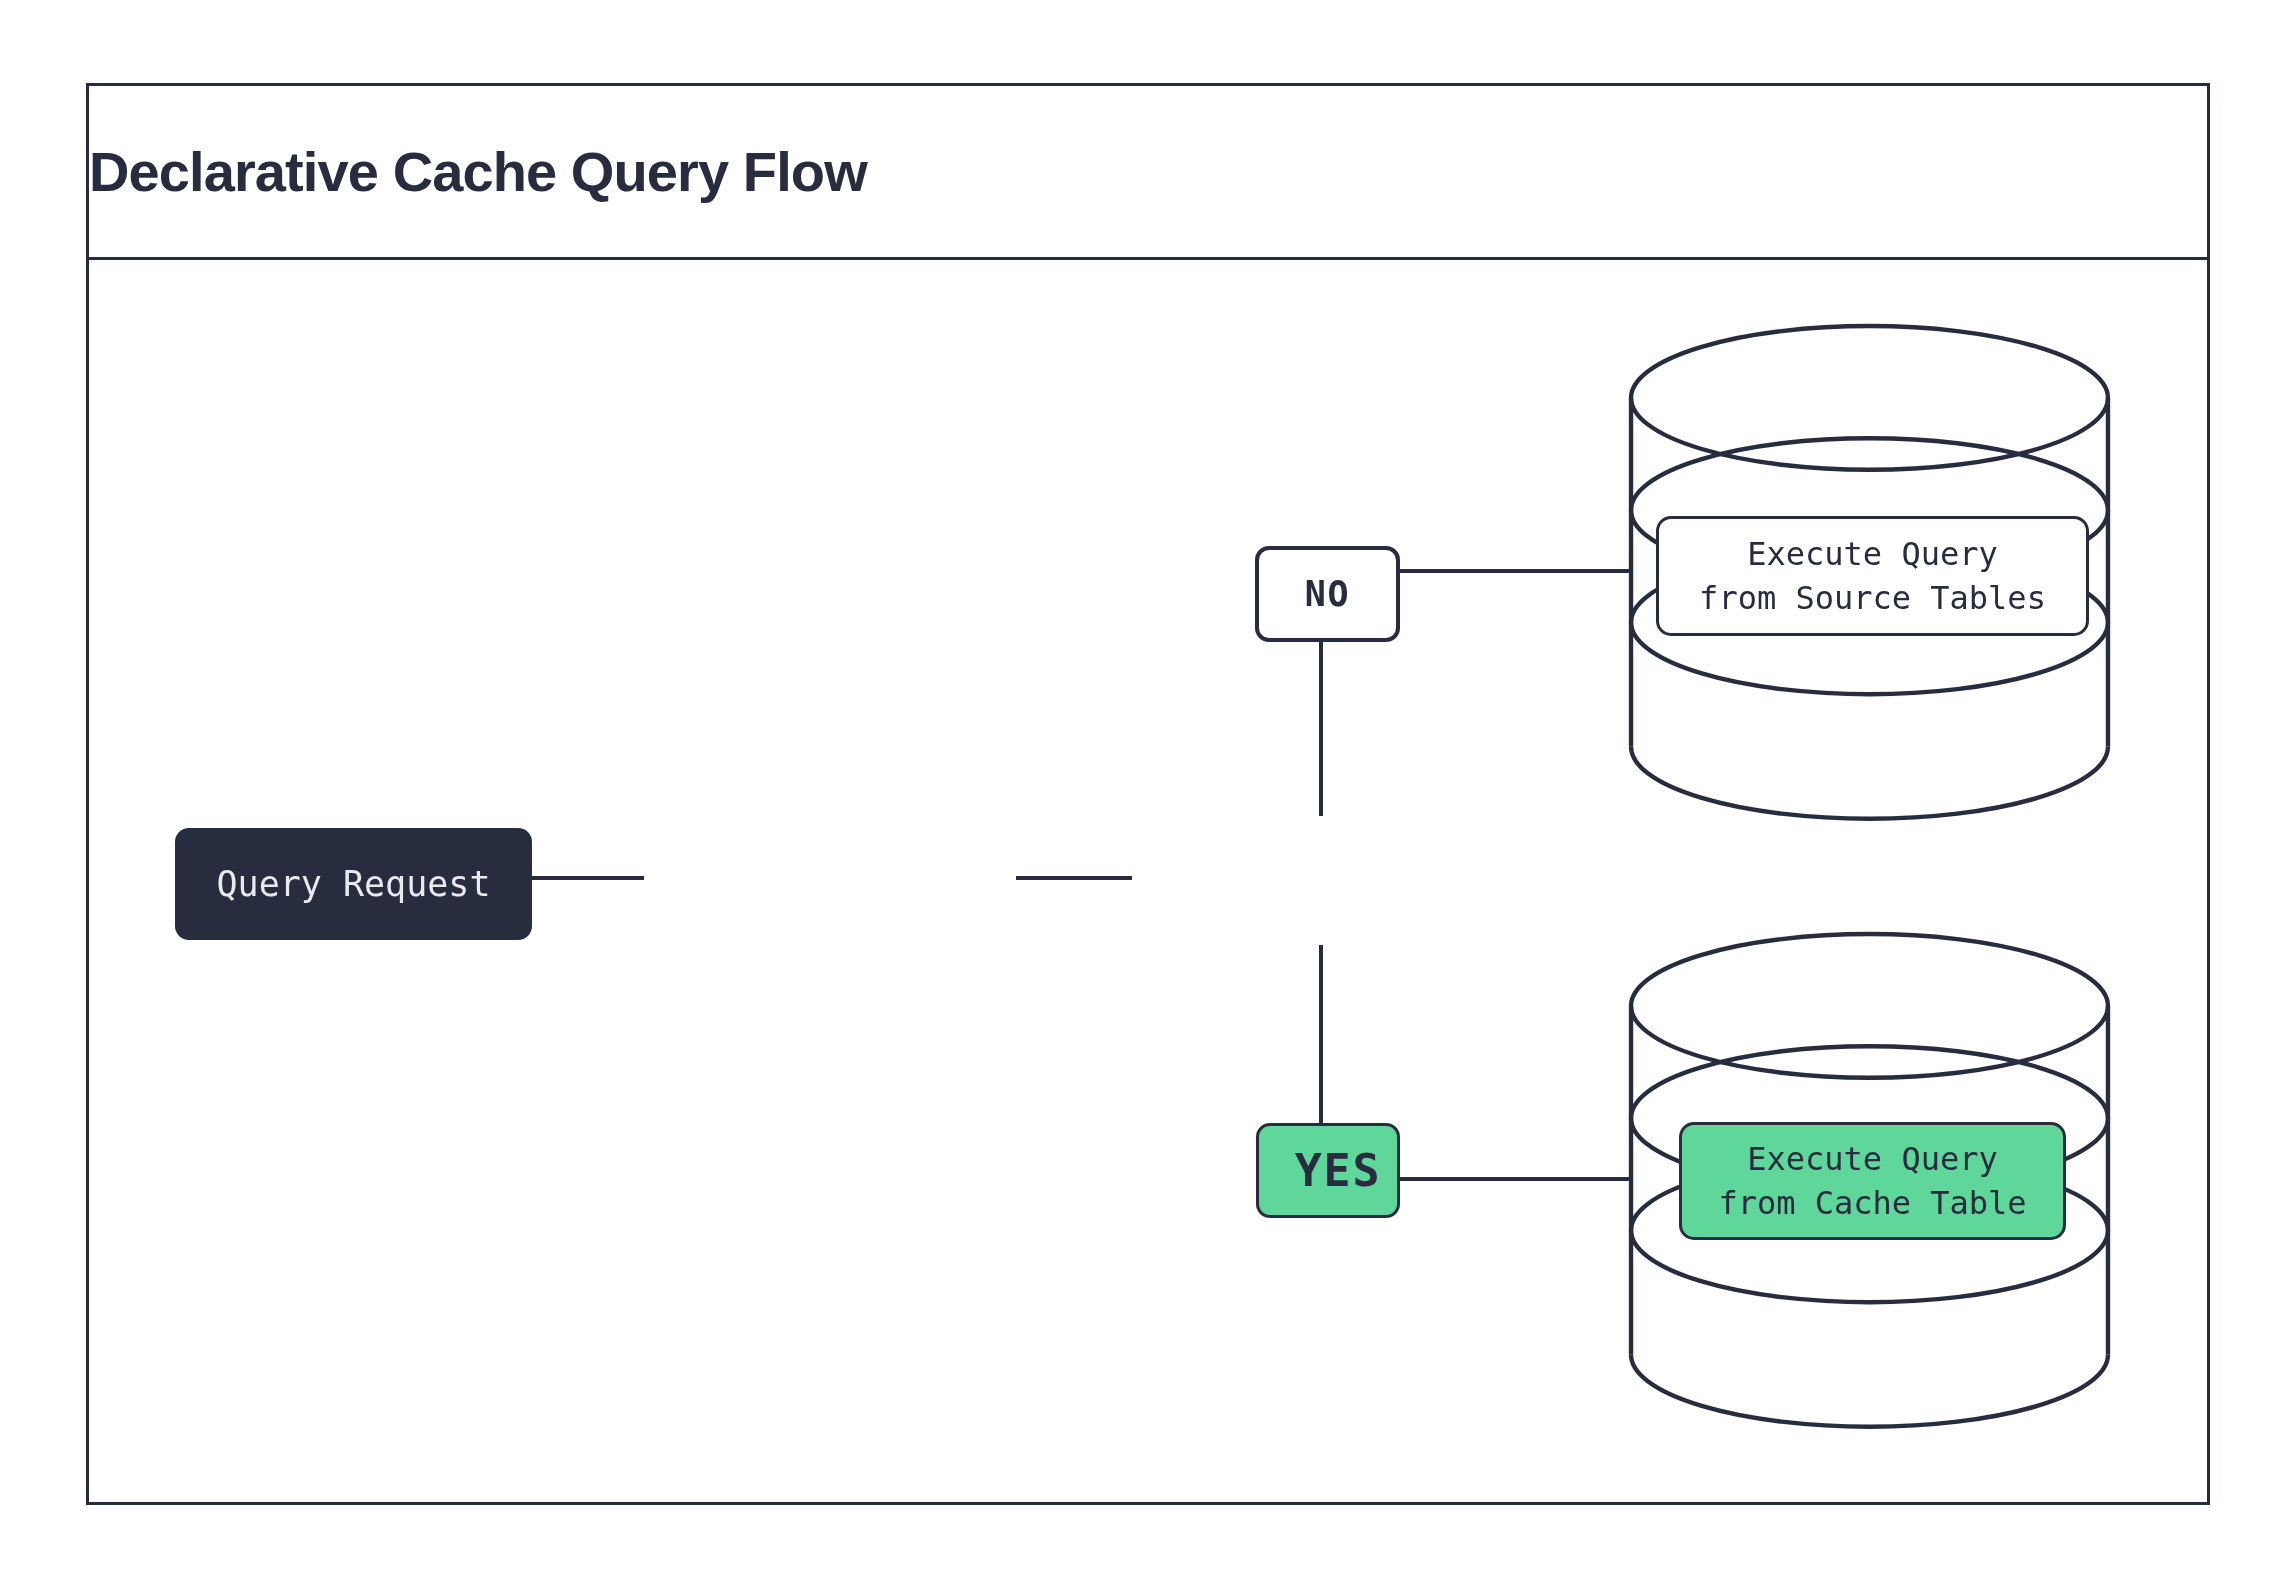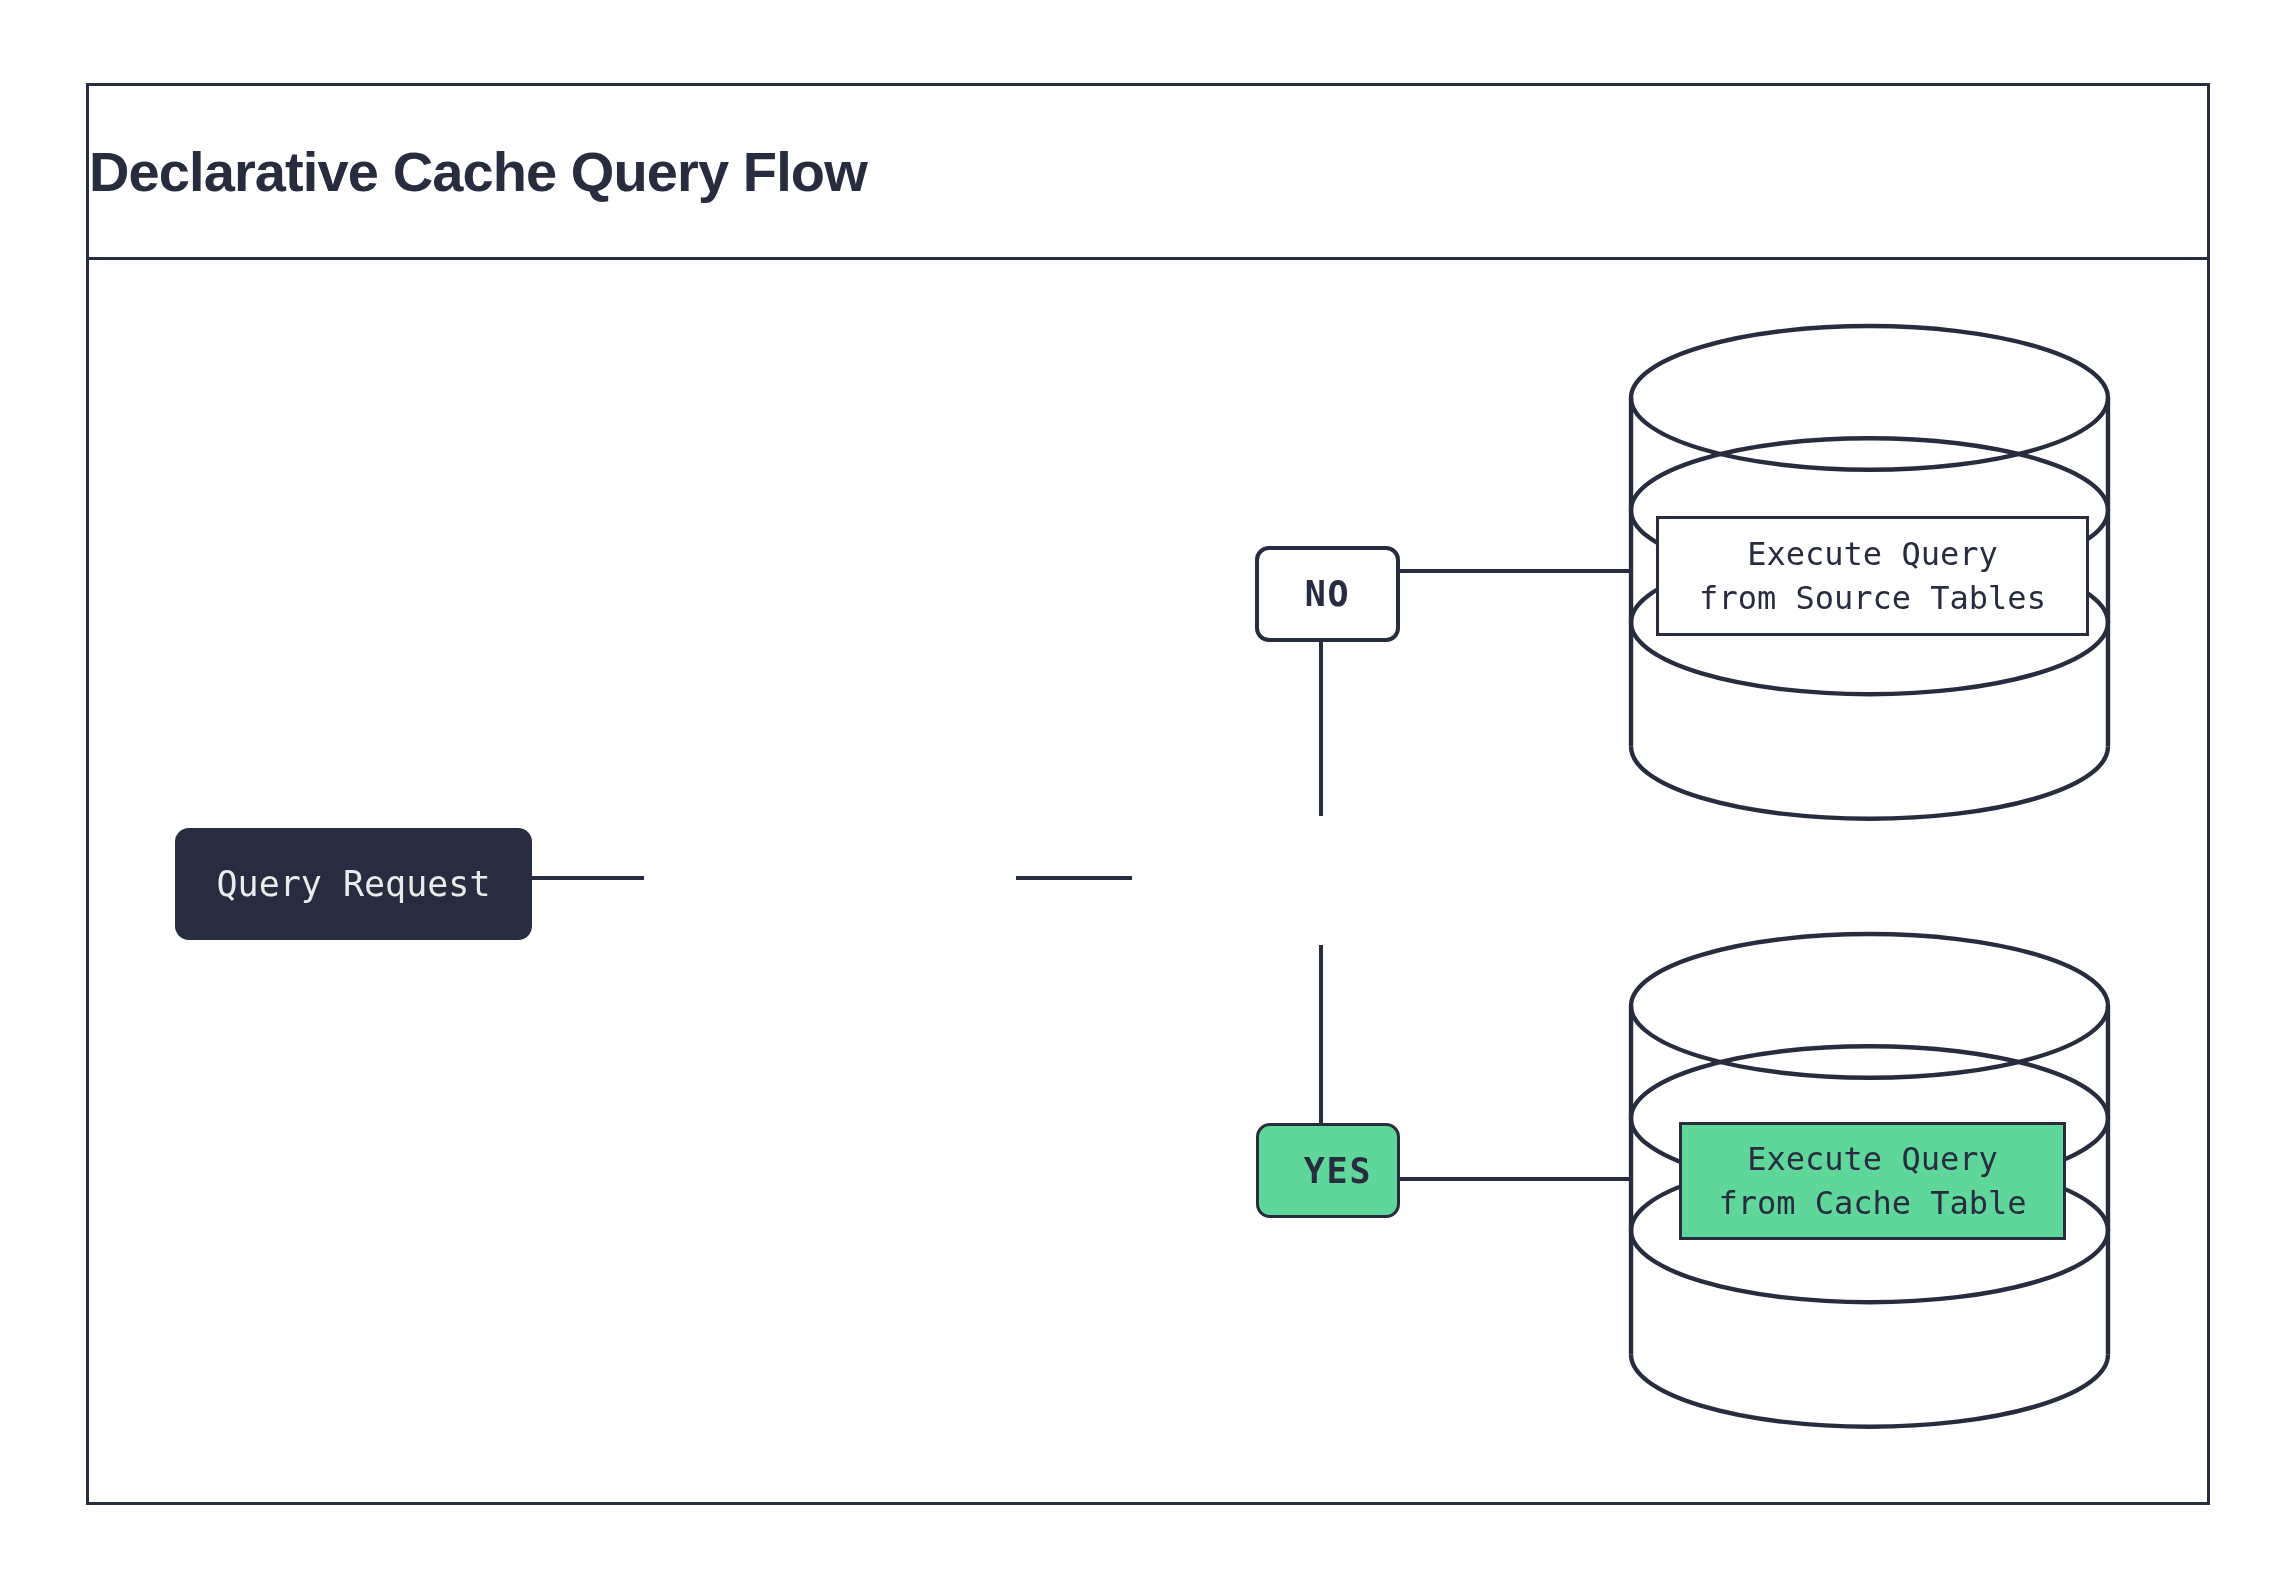--- a/index.html
+++ b/index.html
@@ -50,37 +50,37 @@
     line-height:46px;
   }
   .node.dark{background:var(--ink);color:var(--light);}
   .node.green{background:var(--green);color:var(--ink);border:3.5px solid var(--ink);}
   .node.outline{background:var(--paper);color:var(--ink);border:4.4px solid var(--ink);}
 
   .query-request{left:175px;top:828px;width:357px;height:112px;font-size:35px;}
   .check-cache{left:641px;top:813px;width:377px;height:136px;font-size:33px;}
   .decision{left:1130px;top:813px;width:406px;height:134px;font-size:33px;}
   .branch-no{left:1255px;top:546px;width:145px;height:96px;font-size:35px;font-weight:bold;letter-spacing:1.8px;border-width:4.4px;}
-  .branch-yes{left:1256px;top:1123px;width:144px;height:95px;font-size:35px;font-weight:bold;letter-spacing:1.8px;border-width:4.4px;padding-left:20px;}
+  .branch-yes{left:1256px;top:1123px;width:144px;height:95px;font-size:45px;font-weight:bold;letter-spacing:1.8px;border-width:4.4px;padding-left:20px;}
 
   
   .edge{position:absolute;background:var(--ink);}
 
   
   .cylinder{position:absolute;width:491px;height:505px;color:var(--ink);}
   .cylinder-top{left:1624px;top:319px;}
   .cylinder-bottom{left:1624px;top:927px;}
   .cylinder svg{position:absolute;left:0;top:0;width:100%;height:100%;}
   .db-label{
     position:absolute;
     box-sizing:border-box;
     display:flex;align-items:center;justify-content:center;
     text-align:center;white-space:pre-line;
     border:3.5px solid var(--ink);
-    border-radius:0;
+    border-radius:15px;
     font-size:32px;line-height:44px;
   }
   .db-label.white{background:var(--paper);color:var(--ink);left:32px;top:197px;width:433px;height:120px;}
   .db-label.green{background:var(--green);color:var(--ink);left:55px;top:195px;width:387px;height:118px;}
 </style>
 </head>
 <body>
 
 <div class="stage">
 

